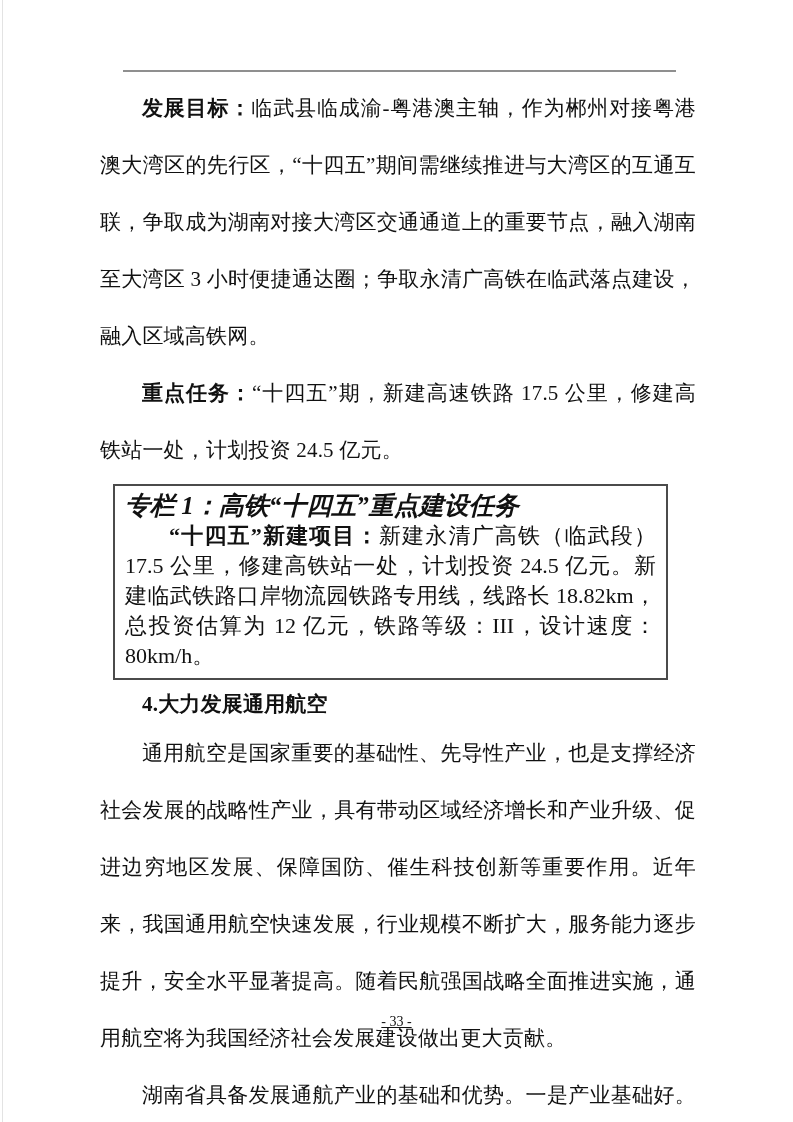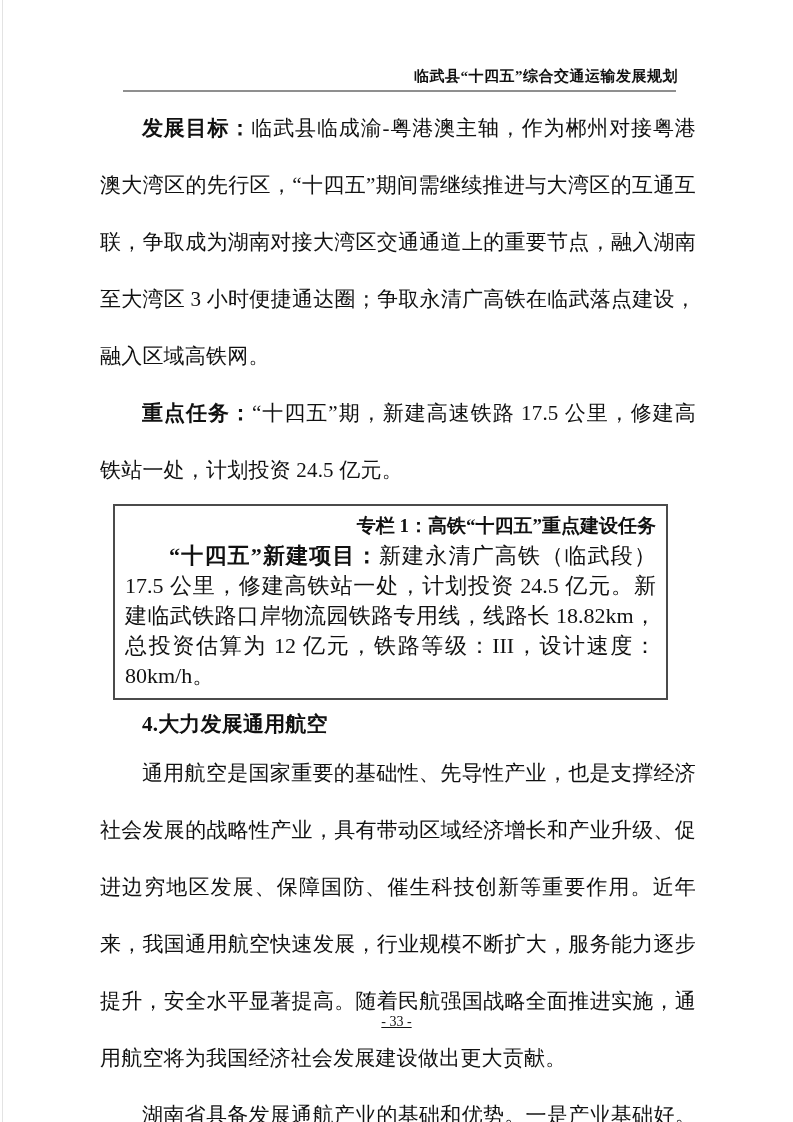--- a/index.html
+++ b/index.html
@@ -60,24 +60,25 @@
   .column-box {
     box-sizing: border-box;
     width: 555px;
     margin-left: 13px;
     margin-top: 5px;
     border: 2px solid #4b4b4b;
     padding: 5px 10px 7px 10px;
     background: #ffffff;
   }
   .box-title {
-    text-align: right;
+    text-align: left;
     font-weight: bold;
-    font-size: 19px;
+    font-size: 25px;
     line-height: 30px;
+    font-style: italic;
   }
   .box-para {
     margin: 0;
     font-size: 22px;
     line-height: 30px;
     text-align: justify;
     text-indent: 2em;
   }
 
   .section-heading {
@@ -99,21 +100,20 @@
     color: #111111;
     text-decoration: underline;
   }
 </style>
 </head>
 <body>
 
 <div class="page">
 
   <div class="header">
-    <div class="header-title">临武县“十四五”综合交通运输发展规划</div>
     <div class="header-rule"></div>
   </div>
 
   <div class="content">
 
     <p class="body-para"><span class="lead">发展目标：</span><span>临武县临成渝-粤港澳主轴，作为郴州对接粤港澳大湾区的先行区，“十四五”期间需继续推进与大湾区的互通互联，争取成为湖南对接大湾区交通通道上的重要节点，融入湖南至大湾区 3 小时便捷通达圈；争取永清广高铁在临武落点建设，融入区域高铁网。</span></p>
 
     <p class="body-para"><span class="lead">重点任务：</span><span>“十四五”期，新建高速铁路 17.5 公里，修建高铁站一处，计划投资 24.5 亿元。</span></p>
 
     <div class="column-box">

